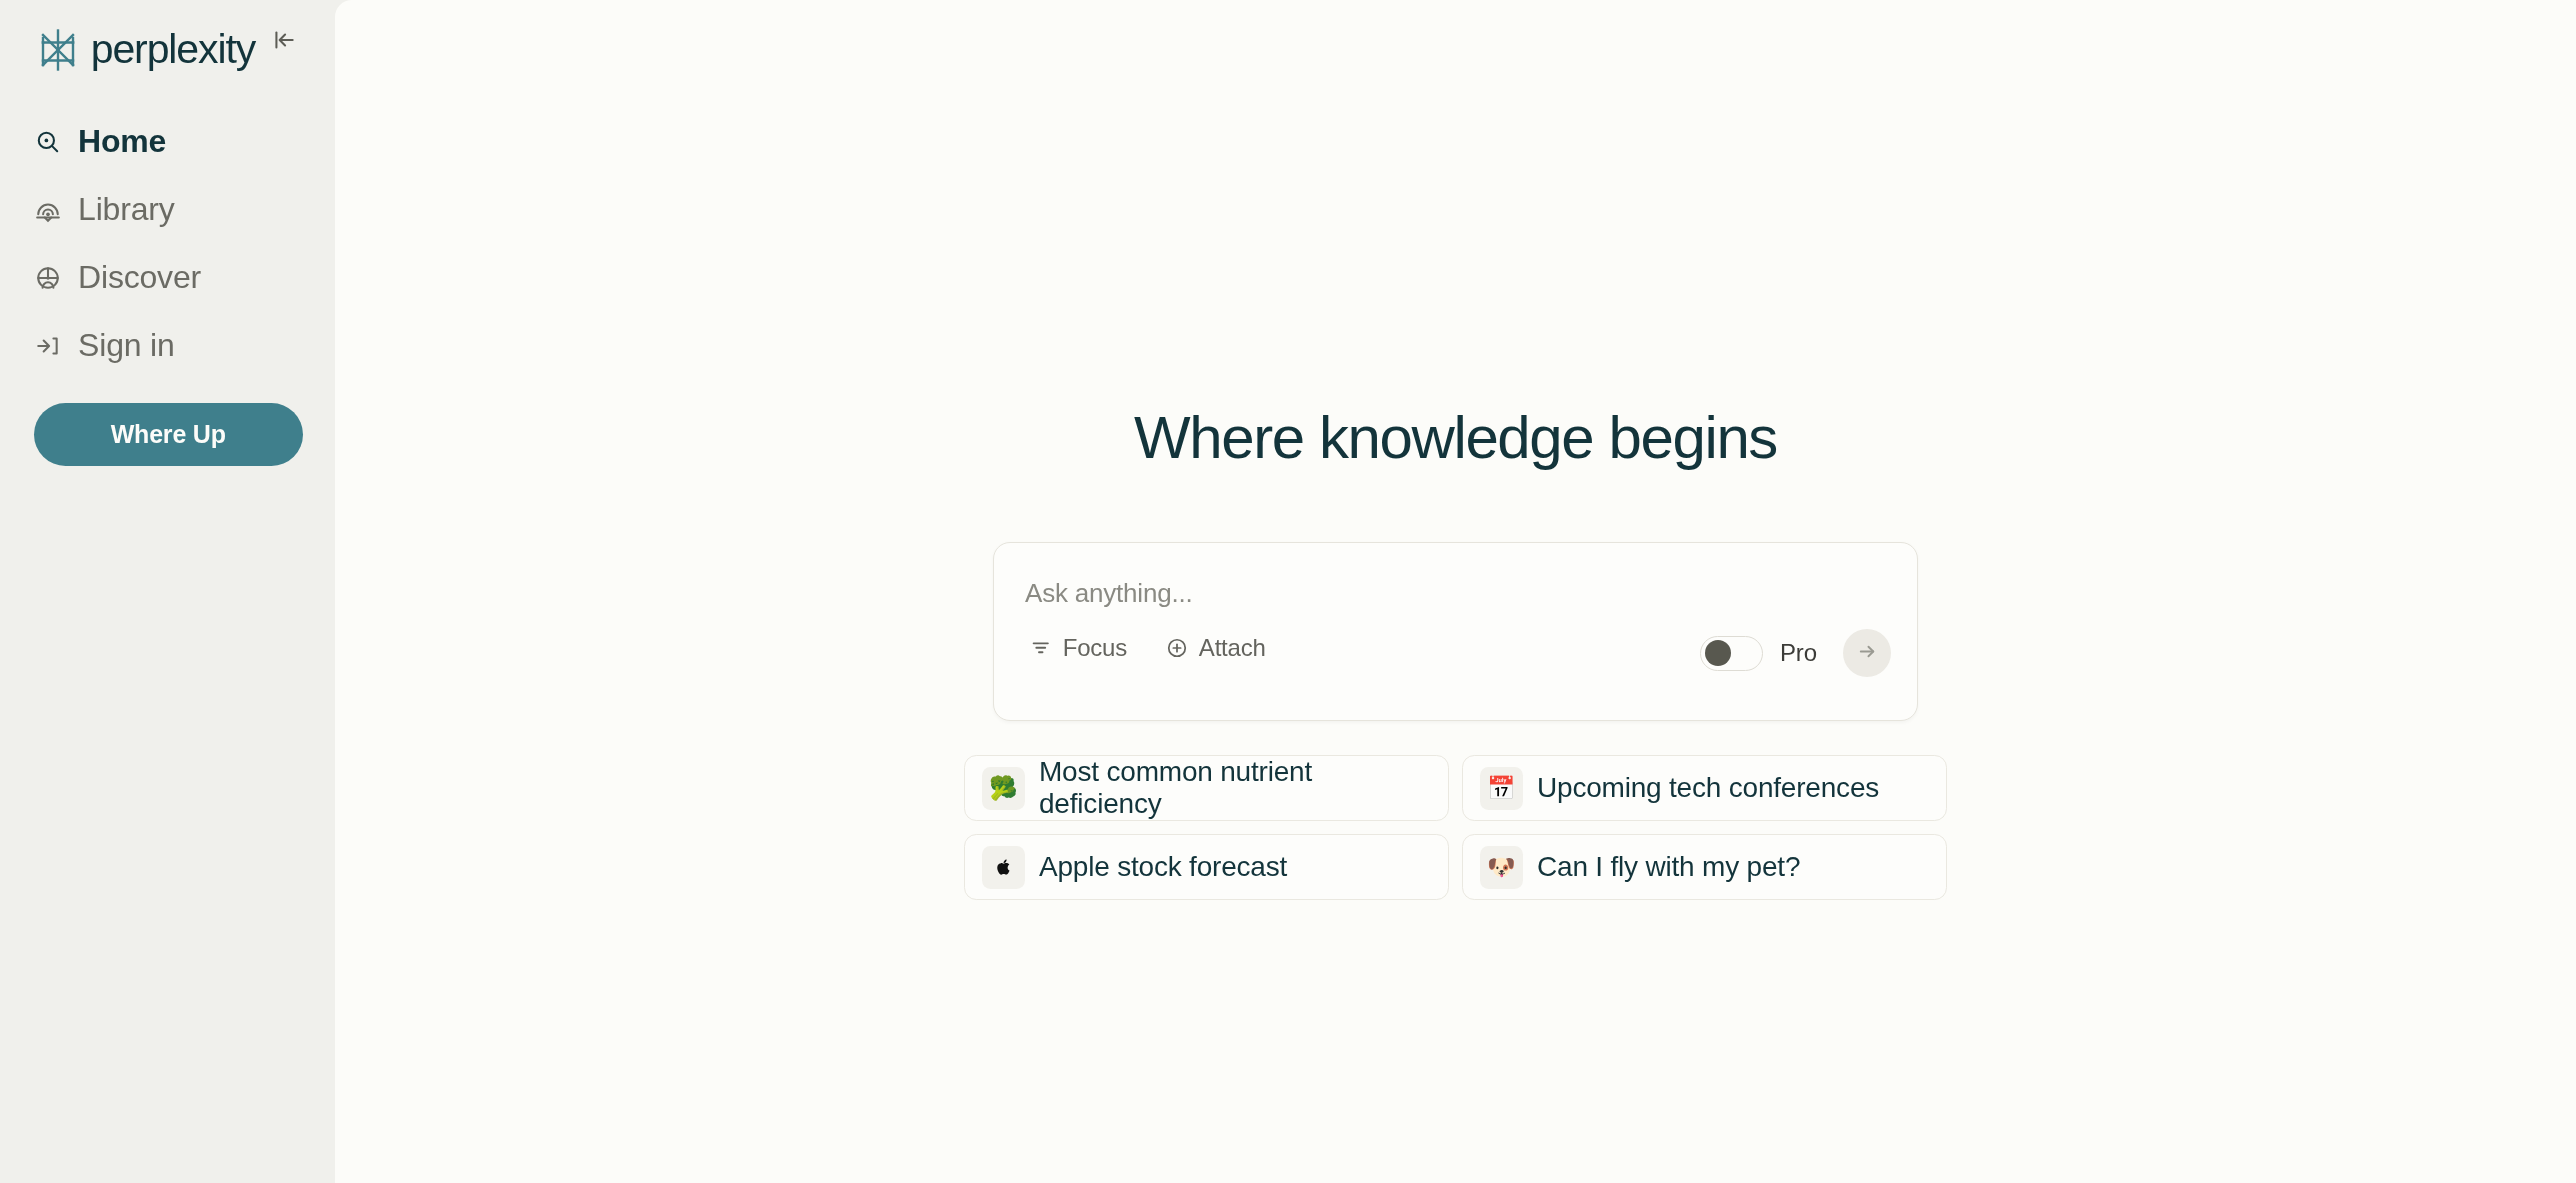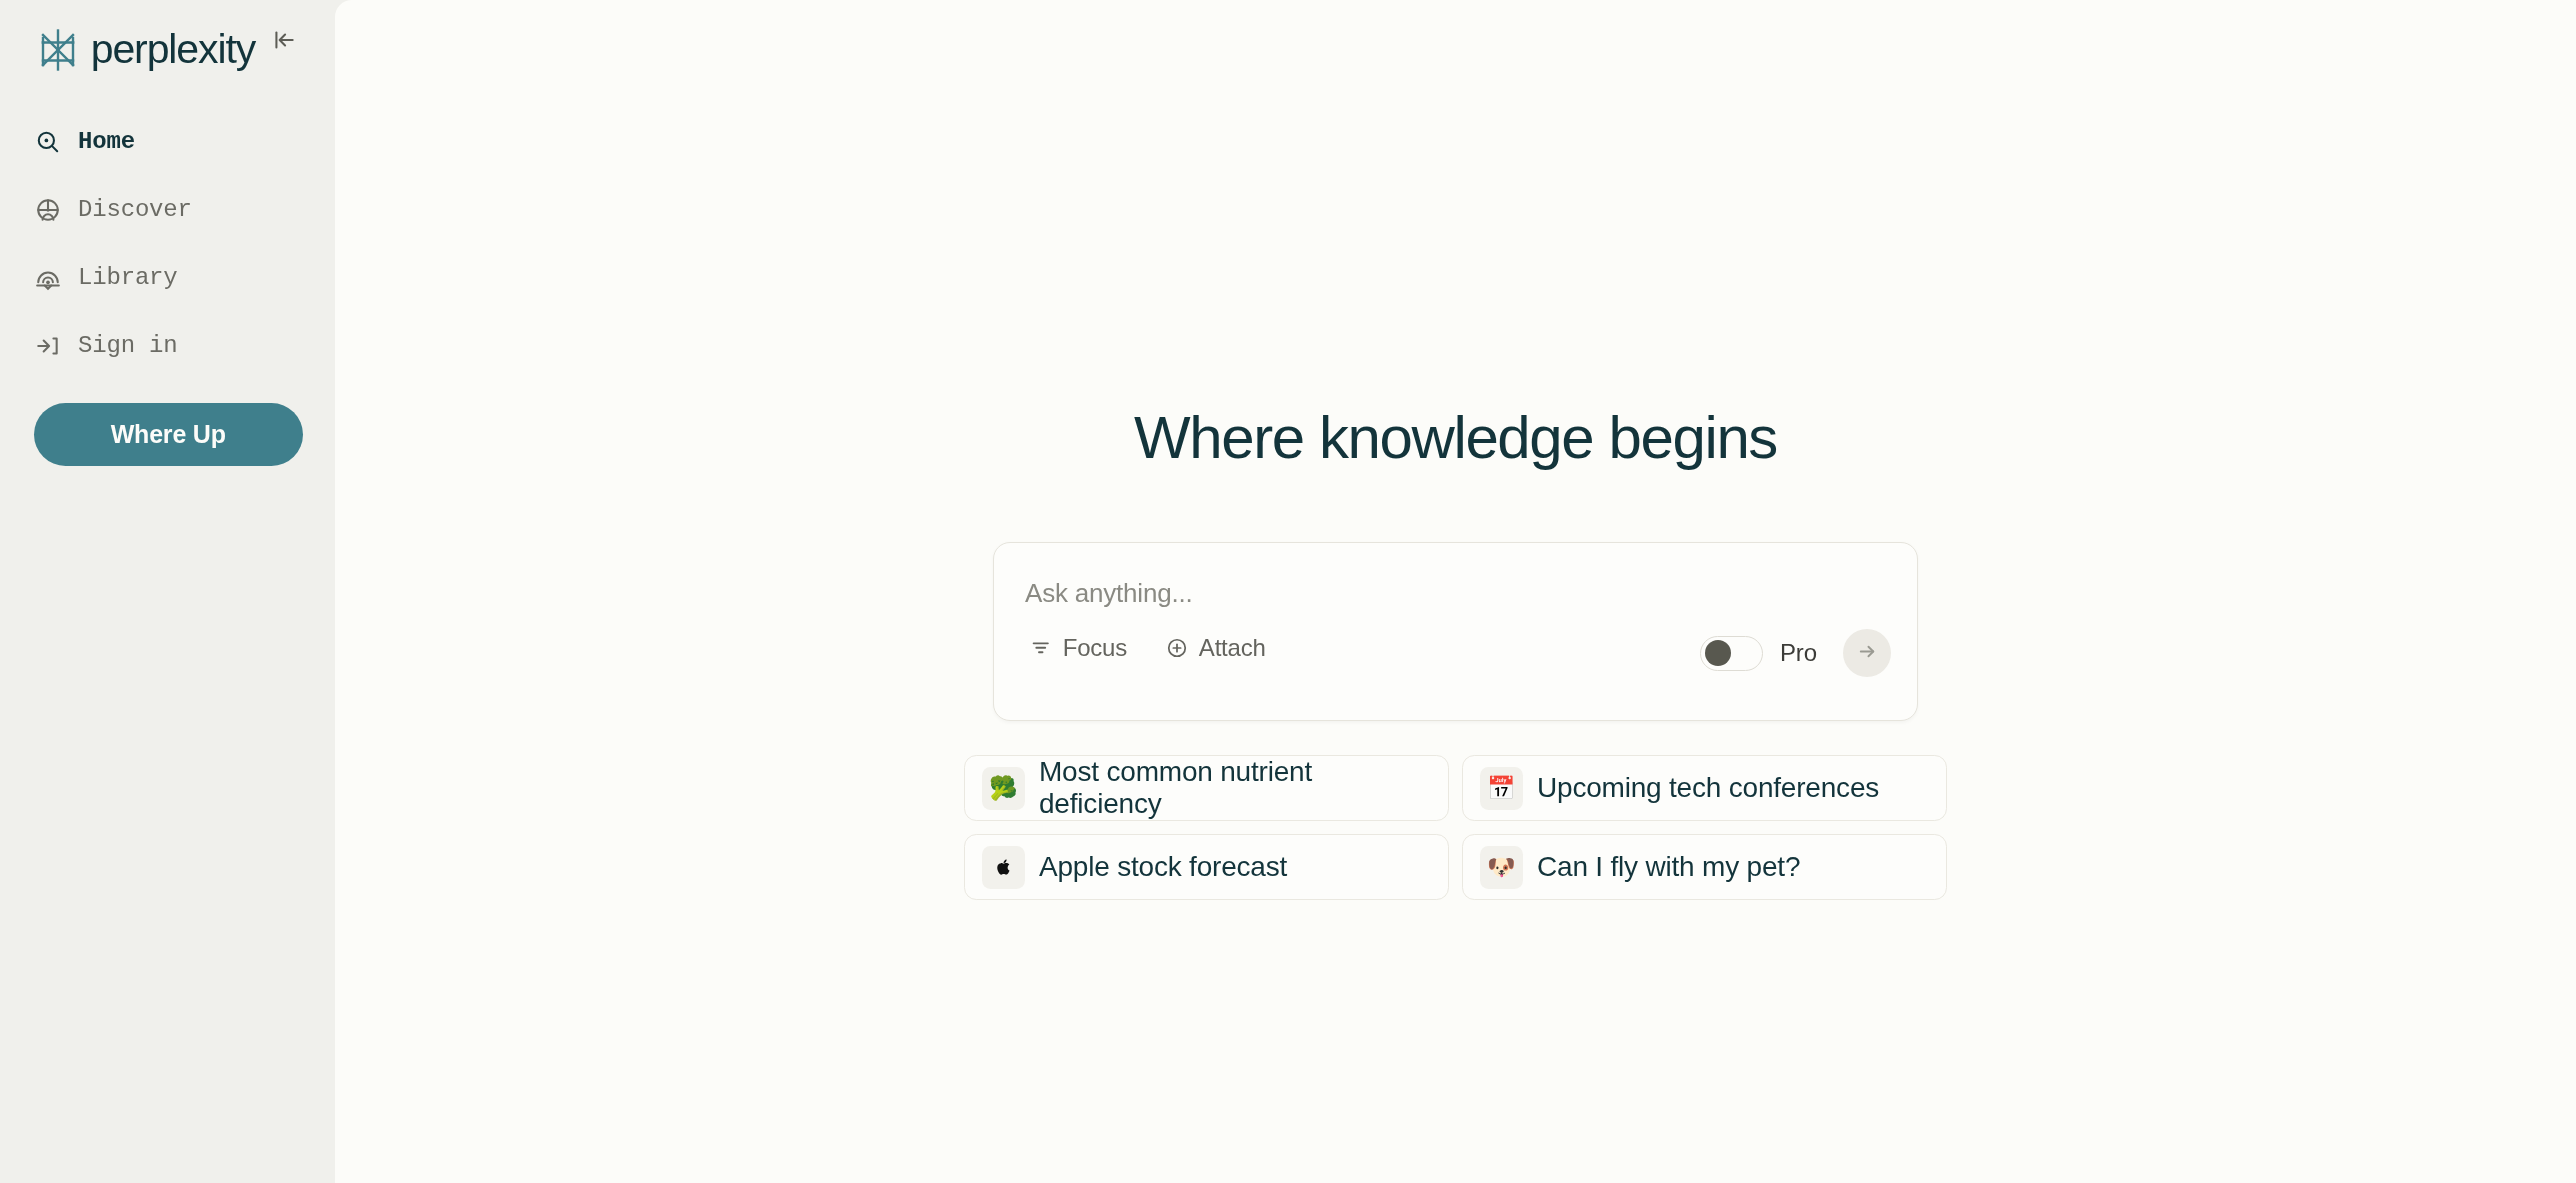--- a/index.html
+++ b/index.html
@@ -109,23 +109,22 @@
 
   .nav-item.active { color: #13343b; }
 
   .nav-item .nav-icon {
     width: 29px; height: 29px;
     display: flex; align-items: center; justify-content: center;
     flex: none;
   }
 
   .nav-label {
-    font-size: 24px;
-    letter-spacing: -0.2px;
-    font-family: Liberation Mono, monospace;
+    font-size: 32px;
+    letter-spacing: -0.2px;
   }
   .nav-item.active .nav-label { font-weight: 700; }
 
   
   .signup-btn {
     margin-top: 23px;
     margin-left: 10.7px;
     margin-right: 9.2px;
     height: 63px;
     background: #3f7f8c;
@@ -347,41 +346,41 @@
           <circle cx="10.5" cy="10.5" r="1.7" fill="currentColor" stroke="none"></circle>
           <line x1="15.8" y1="15.8" x2="20.5" y2="20.5"></line>
         </svg>
       </span>
       <span class="nav-label">Home</span>
     </div>
 
     <div class="nav-item">
       <span class="nav-icon">
         <svg viewBox="0 0 24 24" width="26" height="26" fill="none" stroke="currentColor" stroke-width="1.9" stroke-linecap="round">
+          <path d="M3 16 a9 9 0 0 1 18 0"></path>
+          <path d="M7.5 16 a4.5 4.5 0 0 1 9 0"></path>
+          <circle cx="12" cy="16" r="1.7" fill="currentColor" stroke="none"></circle>
+          <line x1="2" y1="19" x2="22" y2="19"></line>
+          <path d="M9 19 l3 3 l3 -3"></path>
+        </svg>
+      </span>
+      <span class="nav-label">Library</span>
+    </div>
+
+    <div class="nav-item">
+      <span class="nav-icon">
+        <svg viewBox="0 0 24 24" width="26" height="26" fill="none" stroke="currentColor" stroke-width="1.9" stroke-linecap="round">
           <circle cx="12" cy="12" r="9"></circle>
           <line x1="3" y1="12" x2="21" y2="12"></line>
           <line x1="12" y1="3" x2="12" y2="12"></line>
           <path d="M7 21 a5 5 0 0 1 10 0"></path>
           <circle cx="12" cy="12" r="1.5" fill="currentColor" stroke="none"></circle>
         </svg>
       </span>
       <span class="nav-label">Discover</span>
-    </div>
-
-    <div class="nav-item">
-      <span class="nav-icon">
-        <svg viewBox="0 0 24 24" width="26" height="26" fill="none" stroke="currentColor" stroke-width="1.9" stroke-linecap="round">
-          <path d="M3 16 a9 9 0 0 1 18 0"></path>
-          <path d="M7.5 16 a4.5 4.5 0 0 1 9 0"></path>
-          <circle cx="12" cy="16" r="1.7" fill="currentColor" stroke="none"></circle>
-          <line x1="2" y1="19" x2="22" y2="19"></line>
-          <path d="M9 19 l3 3 l3 -3"></path>
-        </svg>
-      </span>
-      <span class="nav-label">Library</span>
     </div>
 
     <div class="nav-item">
       <span class="nav-icon">
         <svg viewBox="0 0 24 24" width="26" height="26" fill="none" stroke="currentColor" stroke-width="1.9" stroke-linecap="round" stroke-linejoin="round">
           <path d="M3 12 h9"></path>
           <polyline points="8,7 13,12 8,17"></polyline>
           <path d="M17 5 h3 v14 h-3"></path>
         </svg>
       </span>

